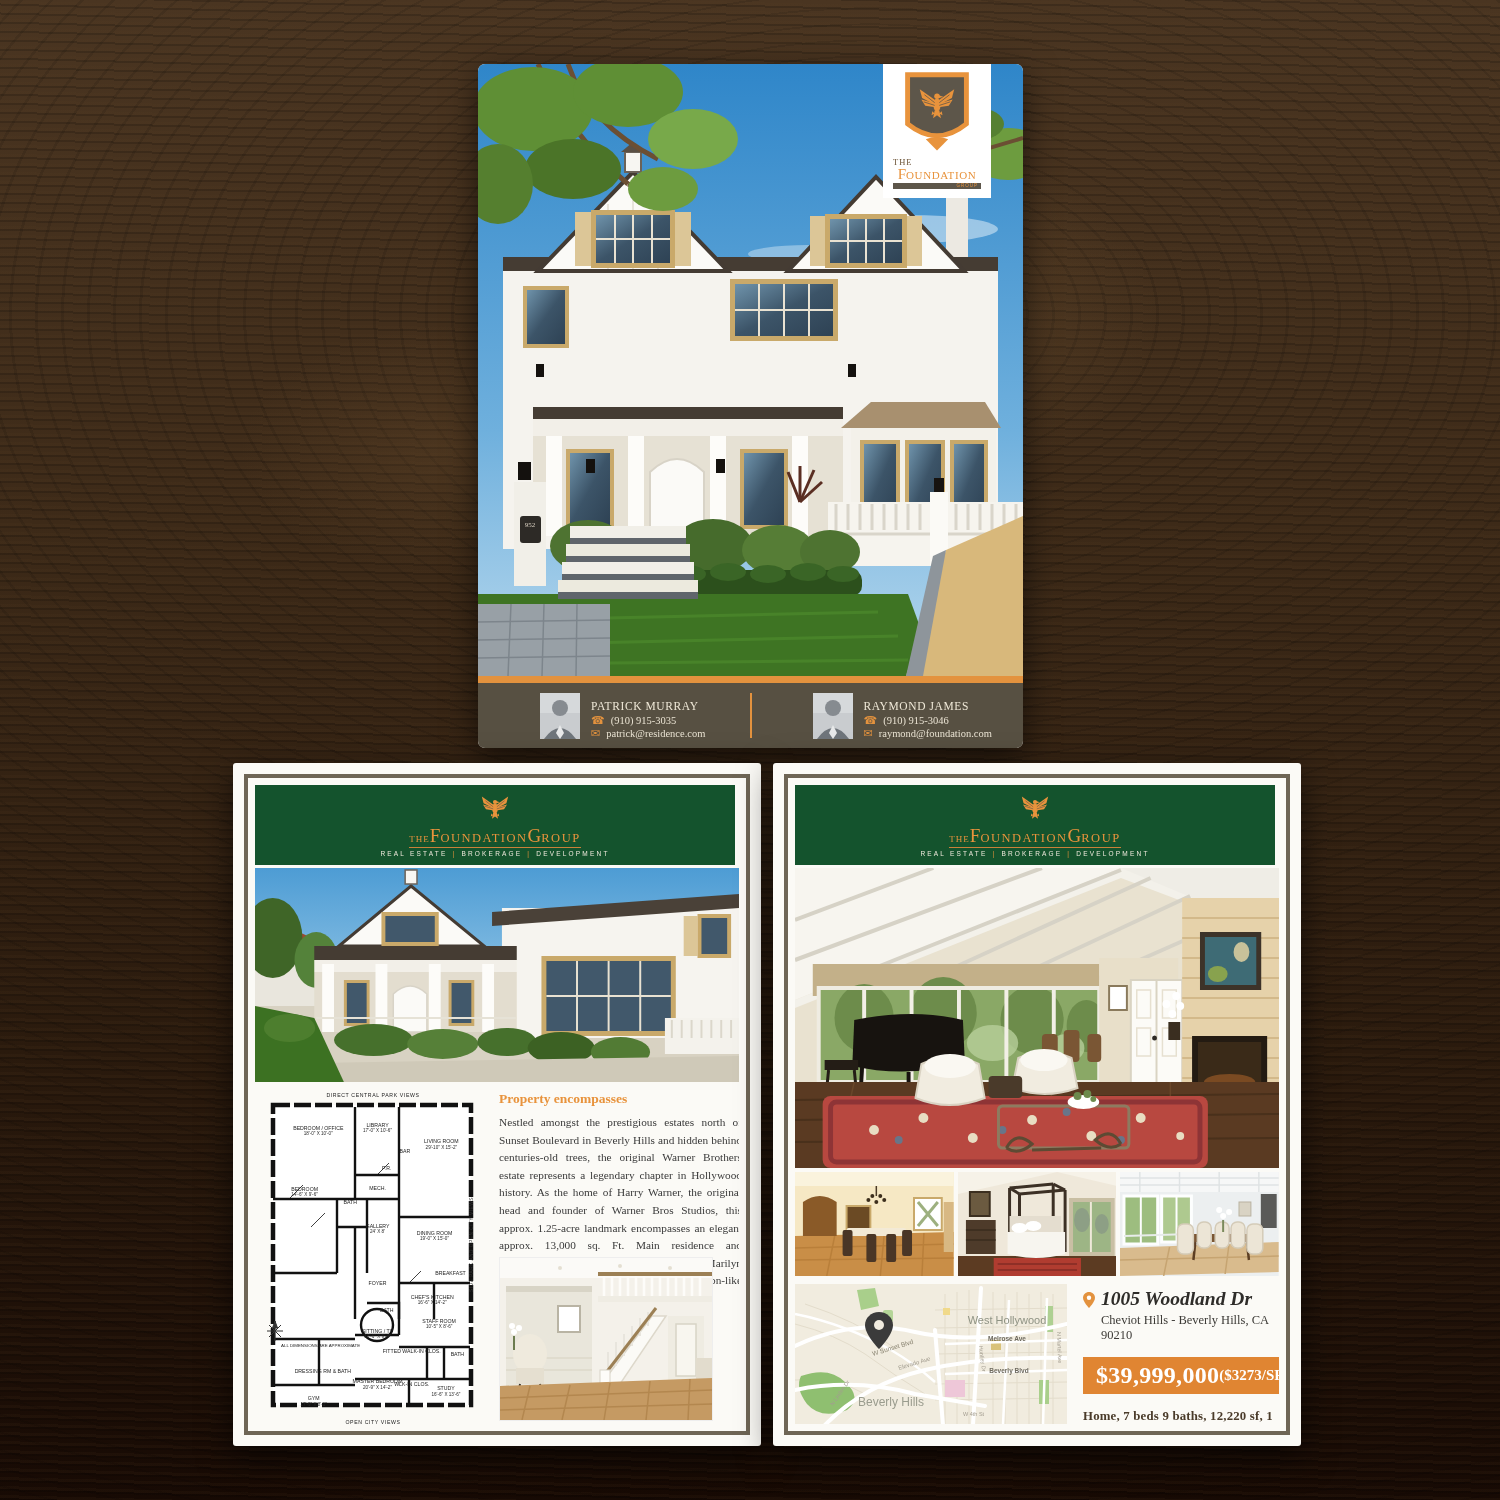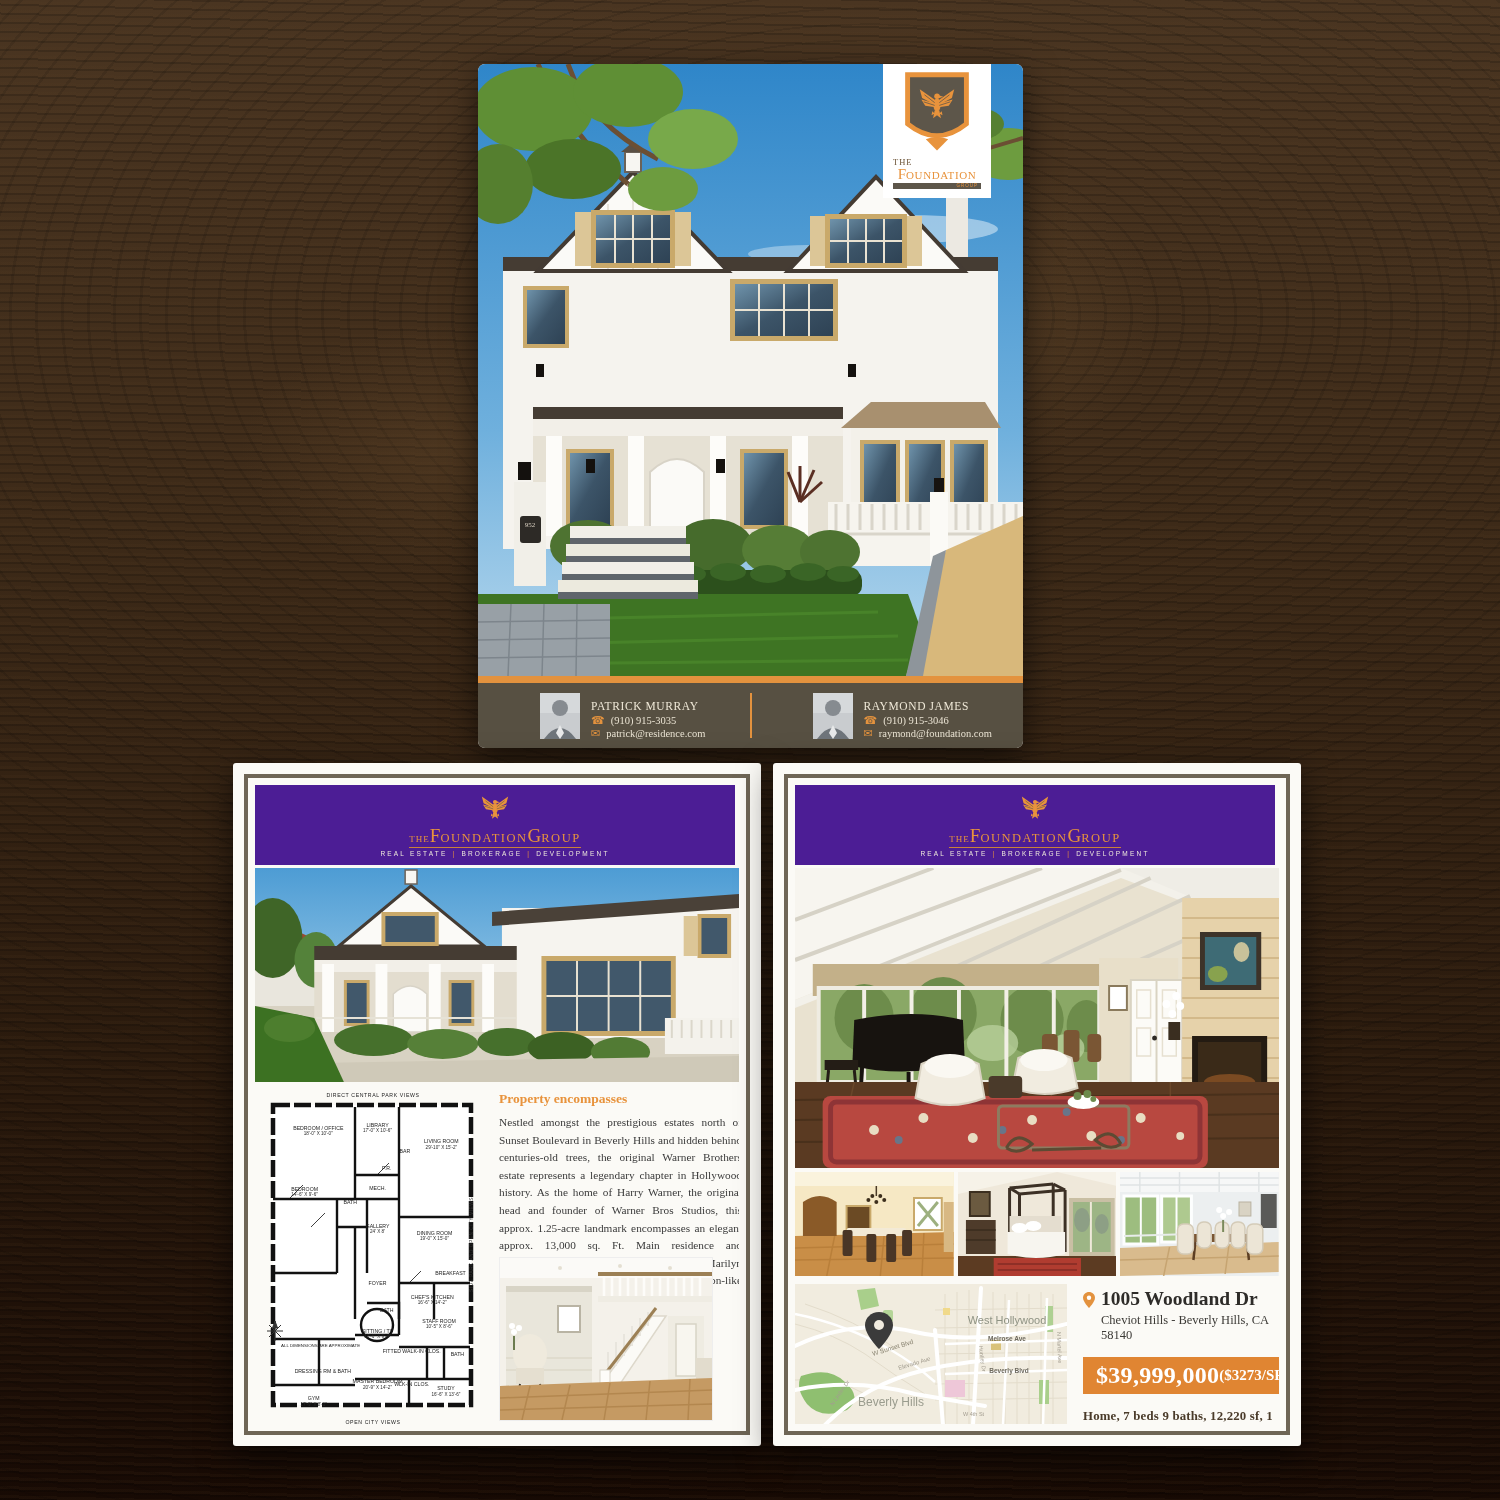--- a/index.html
+++ b/index.html
@@ -13,21 +13,21 @@
       linear-gradient(to bottom, #4a3521 0%, #3d2a18 35%, #2a1a0d 70%, #170a04 100%);
   }
   .flyer{position:absolute;background:#fbfaf6;box-shadow:0 10px 34px rgba(0,0,0,.6);}
   .flyer-top{left:478px;top:64px;width:545px;height:684px;border-radius:7px;overflow:hidden;}
   .flyer-left{left:233px;top:763px;width:528px;height:683px;border-radius:3px;}
   .flyer-right{left:773px;top:763px;width:528px;height:683px;border-radius:3px;}
   .frame{position:absolute;inset:11px;border:4px solid #6e6555;}
   .inner{position:absolute;inset:7px;overflow:hidden;}
 
   
-  .brandbar{position:absolute;left:0;top:0;right:4px;height:80px;background:#4c1d95;
+  .brandbar{position:absolute;left:0;top:0;right:4px;height:80px;background:#14532d;
     display:flex;flex-direction:column;align-items:center;justify-content:center;gap:2px;}
   .brandbar .eagle{width:34px;height:30px;margin-bottom:1px;}
   .wordmark{color:#e8933c;border-bottom:1.5px solid #c9813a;padding-bottom:2px;line-height:1;white-space:nowrap;}
   .wordmark .sm{font-size:9px;letter-spacing:1px;}
   .wordmark .init{font-size:19px;}
   .wordmark .rest{font-size:12.5px;letter-spacing:1.5px;}
   .tagline{font-size:6.5px;letter-spacing:2.2px;color:#efe9dc;font-family:"Liberation Sans",sans-serif;white-space:nowrap;}
   .tagline .sep{color:#e8933c;margin:0 5px;}
 
   
@@ -69,21 +69,21 @@
   .photo-foyer{position:absolute;left:244px;top:472px;width:212px;height:162px;border:1px solid #eee;}
 
   
   .photo-living{position:absolute;left:0;top:83px;width:100%;height:300px;}
   .thumbrow{position:absolute;left:0;top:387px;width:100%;height:104px;display:flex;gap:4px;}
   .thumb{height:104px;flex:1 1 0;}
   .mapbox{position:absolute;left:0;top:499px;width:272px;height:141px;background:#f1ecdf;}
   .info-col{position:absolute;left:288px;top:504px;width:198px;}
   .addr-line{display:flex;align-items:flex-start;gap:6px;}
   .addr-line .pin{width:12px;height:16px;flex:0 0 auto;margin-top:3px;}
-  .addr{font-size:19.5px;font-weight:bold;color:#2e2c29;line-height:1.05;}
+  .addr{font-size:19.5px;font-weight:bold;color:#2e2c29;line-height:1.05;font-style:italic;}
   .loc{font-size:12.5px;color:#3c3a36;margin:4px 0 0 18px;}
   .pricebar{margin-top:14px;background:#e08532;color:#fff;height:37px;display:flex;align-items:center;
     justify-content:space-between;padding:0 13px;font-weight:bold;}
   .pricebar .p1{font-size:24px;letter-spacing:.3px;}
   .pricebar .p2{font-size:15px;}
   .summary{margin-top:15px;font-size:12.8px;font-weight:bold;color:#4a3b2a;letter-spacing:.2px;}
 
   svg{display:block;}
   .hidden-defs{position:absolute;width:0;height:0;overflow:hidden;}
 </style>
@@ -1054,21 +1054,21 @@
         </svg>
 
         <div class="info-col">
           <div class="addr-line">
             <svg class="pin" viewBox="0 0 12 16">
                 <path d="M6,0 C2.7,0 0,2.6 0,5.8 C0,10 6,16 6,16 C6,16 12,10 12,5.8 C12,2.6 9.3,0 6,0 Z" fill="#e3923e"></path>
                 <circle cx="6" cy="5.8" r="2.2" fill="#fff"></circle>
               </svg>
             <div class="addr">1005 Woodland Dr</div>
           </div>
-          <div class="loc">Cheviot Hills - Beverly Hills, CA 58140</div>
+          <div class="loc">Cheviot Hills - Beverly Hills, CA 90210</div>
           <div class="pricebar">
             <span class="p1">$39,999,000</span>
             <span class="p2">($3273/SF)</span>
           </div>
           <div class="summary">Home, 7 beds 9 baths, 12,220 sf, 1 acre lot</div>
         </div>
       </div>
     </div>
   </div>
 

